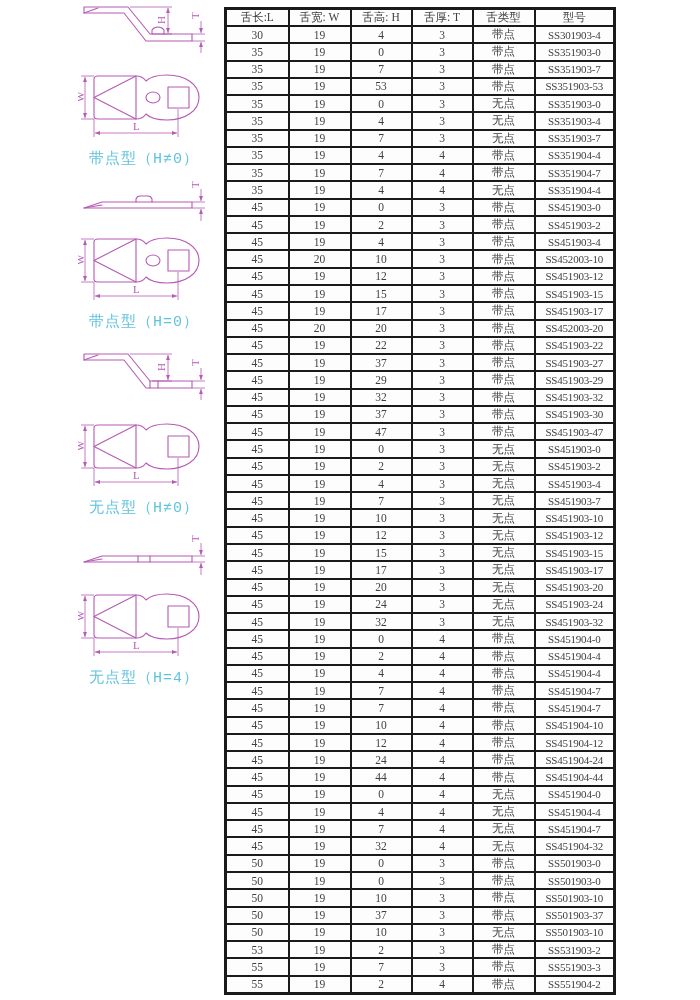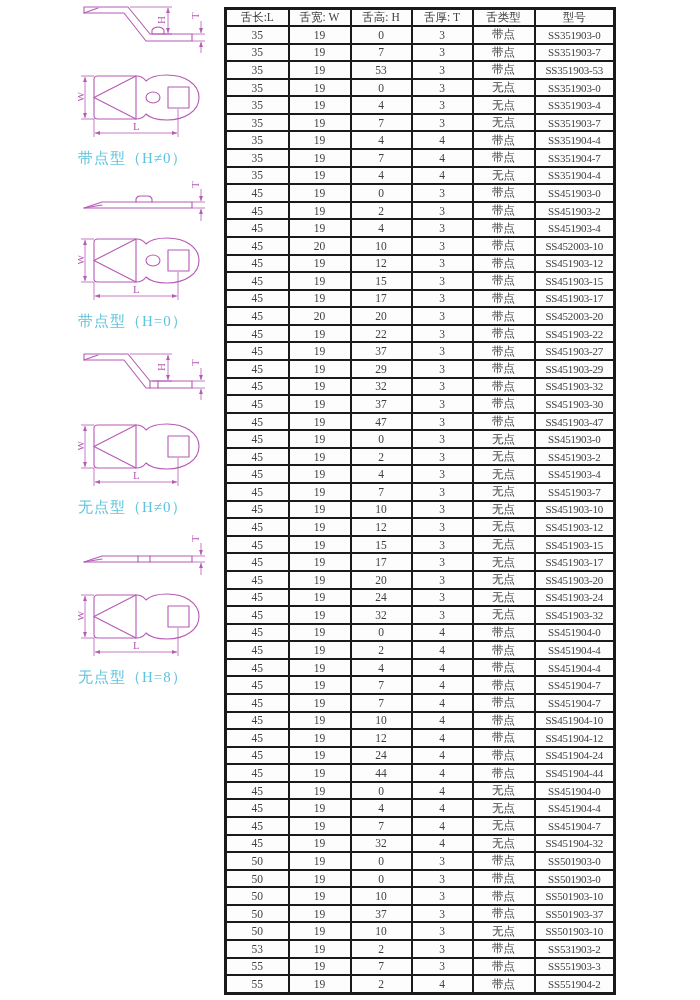--- a/index.html
+++ b/index.html
@@ -5,22 +5,22 @@
   html,body{margin:0;padding:0;background:#ffffff;}
   #page{position:relative;width:700px;height:1000px;background:#ffffff;overflow:hidden;
         font-family:"Liberation Serif","DejaVu Serif",serif;}
 
   
   .dgroup{position:absolute;left:78px;width:132px;}
   .dgroup svg{display:block;}
   .ln{fill:none;stroke:var(--magenta);stroke-width:1.1;stroke-linejoin:round;stroke-linecap:round;}
   .dim{fill:none;stroke:var(--magenta);stroke-width:0.8;}
   .dlab{fill:var(--magenta);font-family:"Liberation Serif",serif;font-size:11px;}
-  .caption{margin-top:6px;text-align:left;color:var(--cyan);font-size:15px;
-           letter-spacing:1px;font-family:Liberation Serif, serif;}
+  .caption{margin-top:6px;text-align:center;color:var(--cyan);font-size:15px;
+           letter-spacing:1px;font-family:Liberation Mono, monospace;}
 
   
   #spec-table{position:absolute;left:224px;top:7px;width:389px;height:988px;
               border-collapse:collapse;table-layout:fixed;
               font-family:"Liberation Serif","DejaVu Serif",serif;}
   #spec-table th,#spec-table td{border:2px solid var(--border);text-align:center;
               vertical-align:middle;padding:0;font-size:11.5px;font-weight:normal;
               color:var(--text);background:#fdfdfd;overflow:hidden;white-space:nowrap;}
   #spec-table{border:3px solid var(--border);}
   #spec-table td.model{font-size:11px;letter-spacing:-0.2px;}
@@ -132,21 +132,21 @@
       <path class="ln" d="M20,7 L58,7 C64,7 66,9 68,12 C72,8 80,6 89,6 C107,6 121,15 121,28.5 C121,42 107,51 89,51 C80,51 72,49 68,45 C66,48 64,50 58,50 L20,50 Q16,50 16,47 L16,10 Q16,7 20,7 Z"></path>
       <path class="ln" d="M58,7 L16,28.5 L58,50 M58,7 L58,50"></path>
       <rect class="ln" x="90" y="18" width="21" height="21"></rect>
       <path class="dim" d="M16,7 L3,7 M16,50 L3,50"></path>
       <line class="dim" x1="7" y1="8" x2="7" y2="49" marker-start="url(#ar)" marker-end="url(#ar)"></line>
       <text class="dlab" transform="translate(6,33) rotate(-90)">W</text>
       <path class="dim" d="M16,50 L16,68 M100,40 L100,68"></path>
       <line class="dim" x1="17" y1="64" x2="99" y2="64" marker-start="url(#ar)" marker-end="url(#ar)"></line>
       <text class="dlab" x="55" y="61">L</text>
     </svg>
-    <div class="caption">无点型（H=8）</div>
+    <div class="caption">无点型（H=4）</div>
   </div>
 
   <table id="spec-table">
     <colgroup>
       <col style="width:63px">
         <col style="width:62px">
         <col style="width:61px">
       <col style="width:61px">
         <col style="width:62px">
         <col style="width:80px">
@@ -156,20 +156,28 @@
         <th>舌长:L</th>
         <th>舌宽: W</th>
         <th>舌高: H</th>
         <th>舌厚: T</th>
         <th>舌类型</th>
         <th>型号</th>
       </tr>
     </thead>
     <tbody>
         <tr>
+          <td>30</td>
+          <td>19</td>
+          <td>4</td>
+          <td>3</td>
+          <td>带点</td>
+          <td class="model">SS301903-4</td>
+        </tr>
+        <tr>
           <td>35</td>
           <td>19</td>
           <td>0</td>
           <td>3</td>
           <td>带点</td>
           <td class="model">SS351903-0</td>
         </tr>
         <tr>
           <td>35</td>
           <td>19</td>

